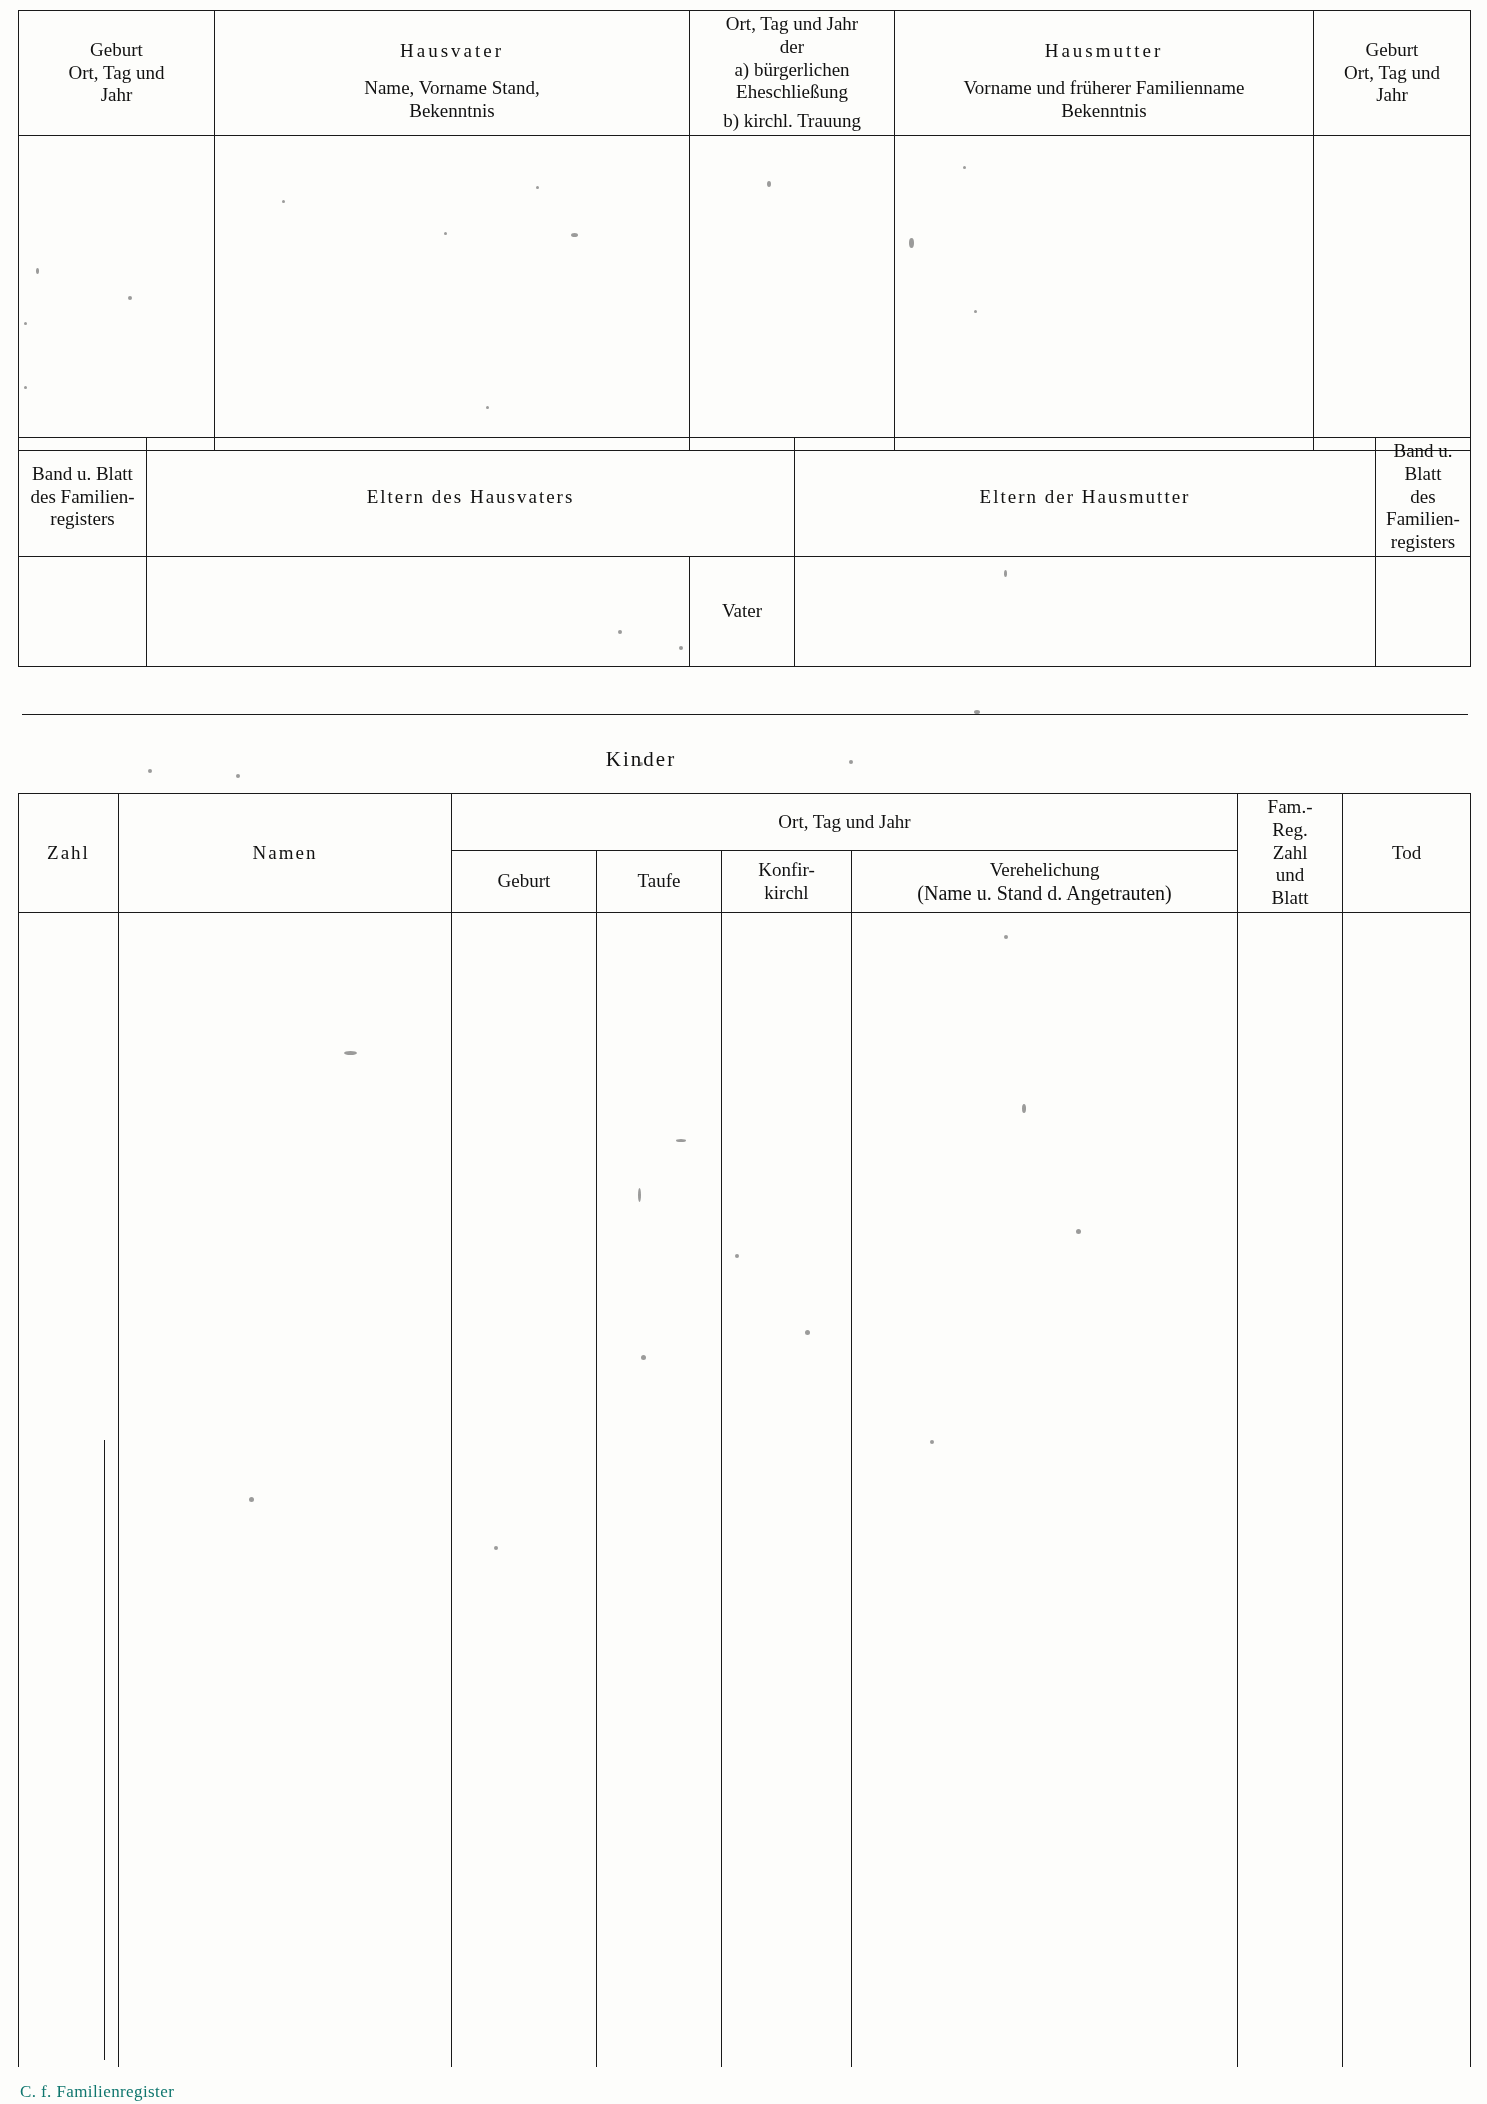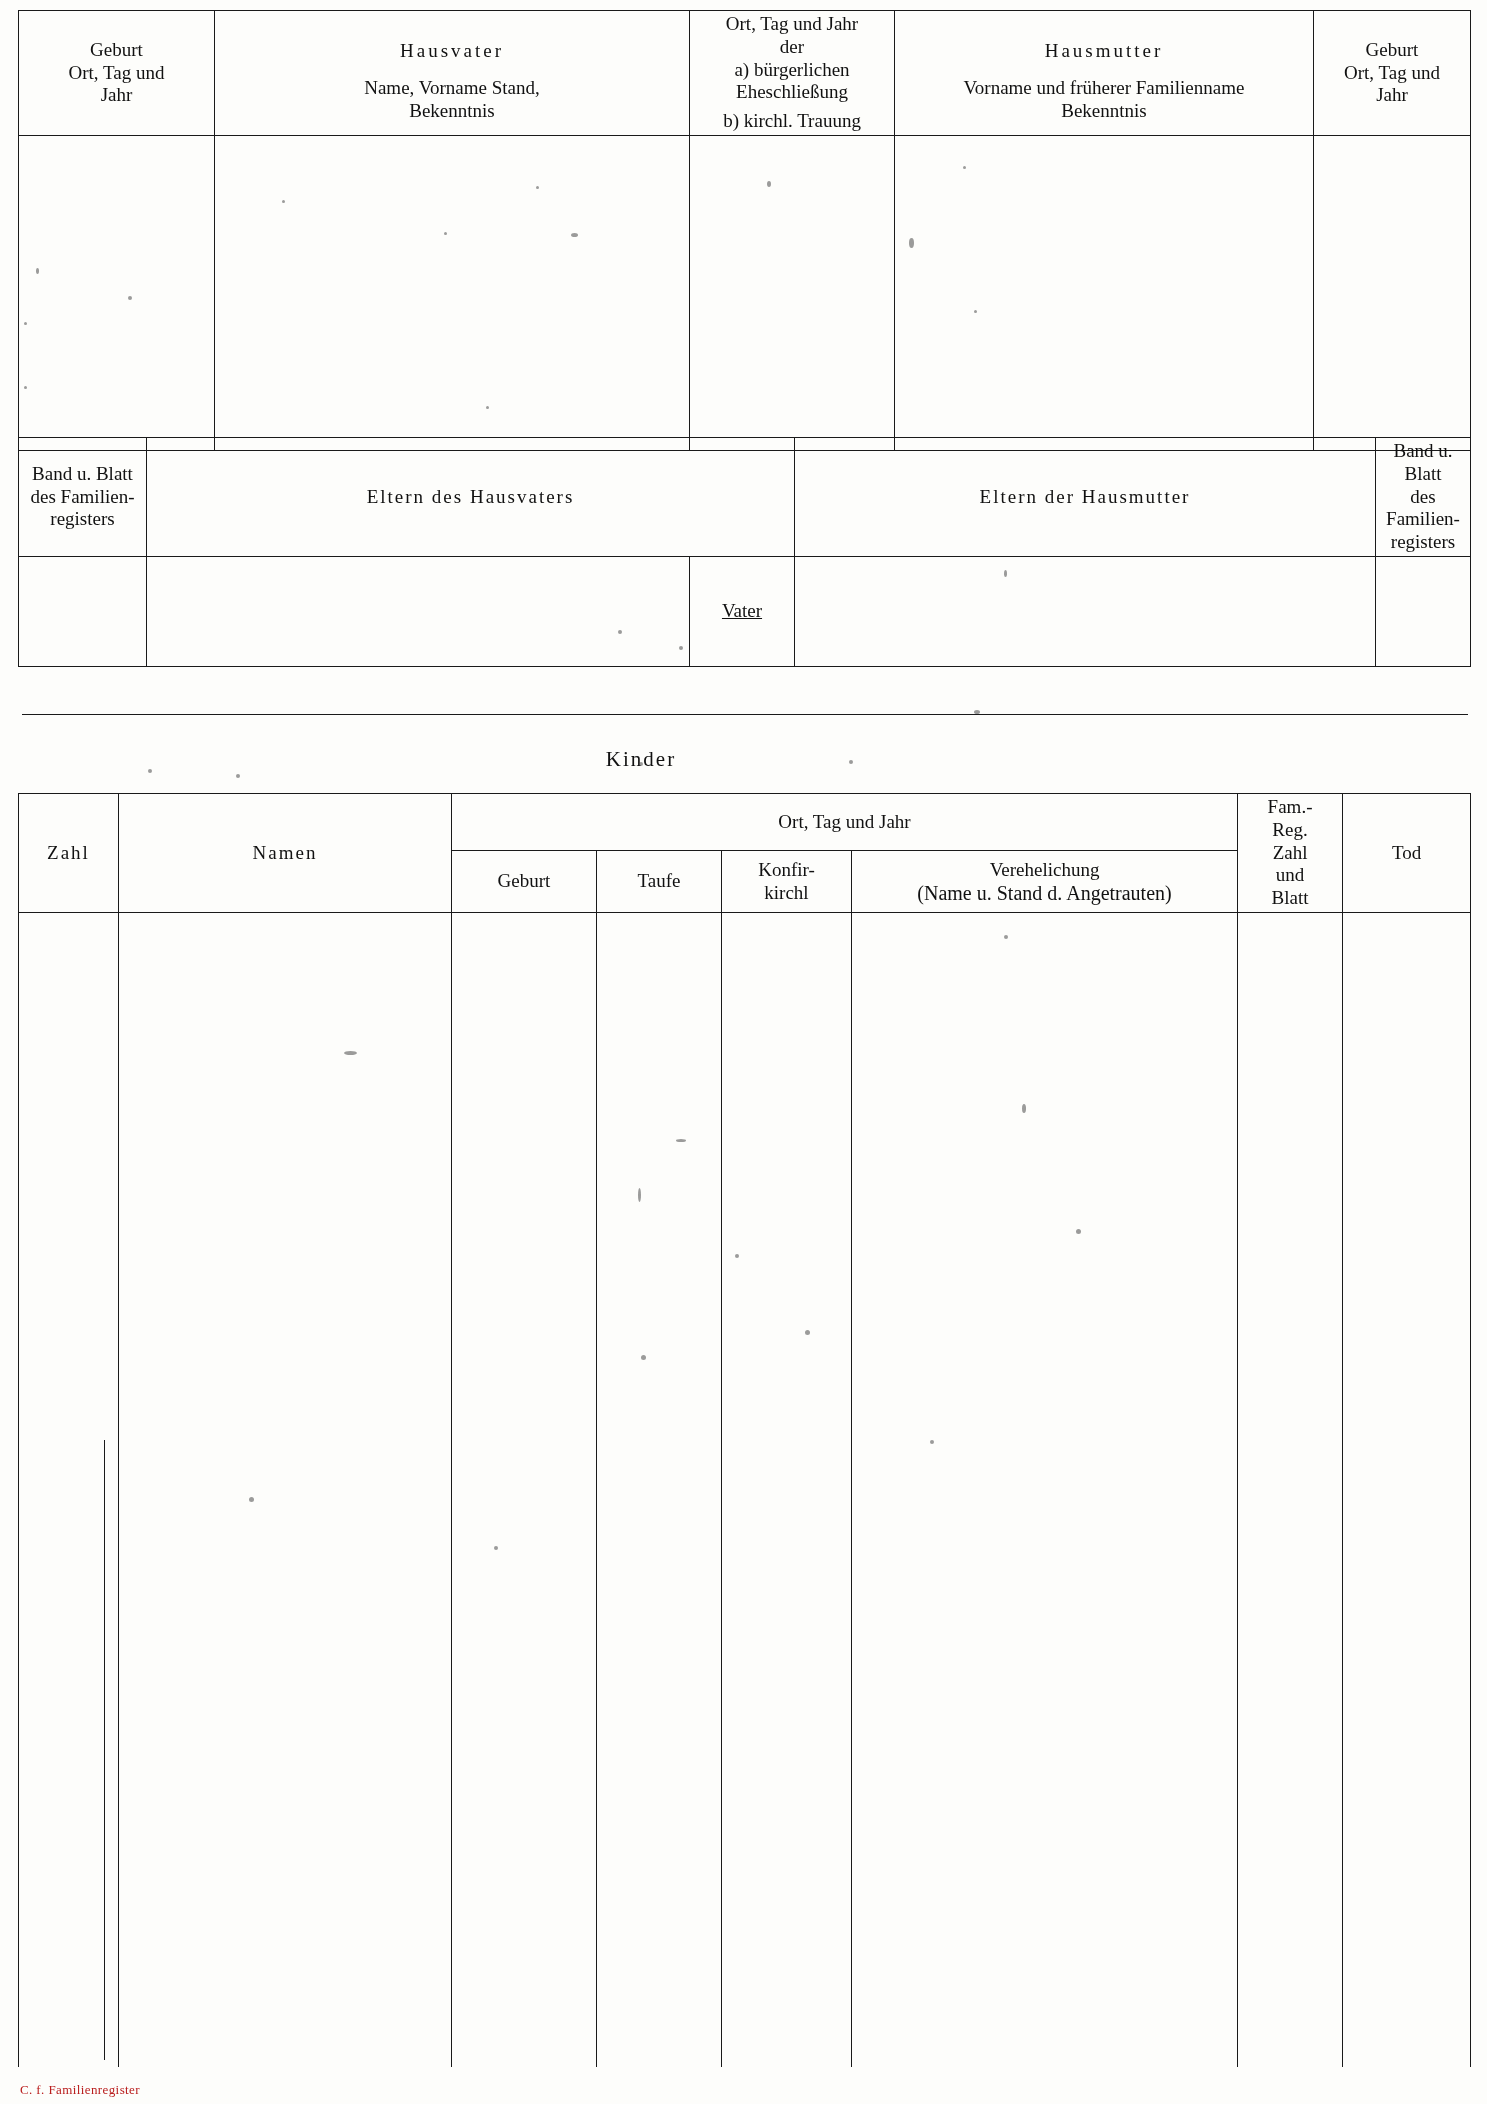--- a/index.html
+++ b/index.html
@@ -53,21 +53,21 @@
   .nb-b { border-bottom: none !important; }
 
   
   #block1 { left: 18px; top: 10px; width: 1452px; }
   #block1 .hcell { height: 116px; }
   #block1 .bodycell { height: 310px; vertical-align: top; }
 
   
   #block2 { left: 18px; top: 437px; width: 1452px; }
   #block2 .hcell { height: 55px; }
-  #block2 .rowcell { height: 105px; text-decoration: underline; }
+  #block2 .rowcell { height: 105px; }
 
   
   .rule {
     position: absolute;
     background: #1a1a1a;
     height: 1.4px;
   }
   #kinder-title {
     position: absolute;
     left: 0; top: 747px;
@@ -80,22 +80,22 @@
   
   #block3 { left: 18px; top: 793px; width: 1452px; }
   #block3 .h1 { height: 46px; }
   #block3 .h2 { height: 50px; }
   #block3 .body { height: 1150px; vertical-align: top; }
 
   #footnote {
     position: absolute;
     left: 20px;
     top: 2082px;
-    font-size: 13px;
-    color: #b91c1c;
+    font-size: 17px;
+    color: #0f766e;
     letter-spacing: .4px;
     text-align: right;
   }
 </style>
 </head>
 <body>
 
 <div class="page">
 
   <table class="tbl" id="block1">

